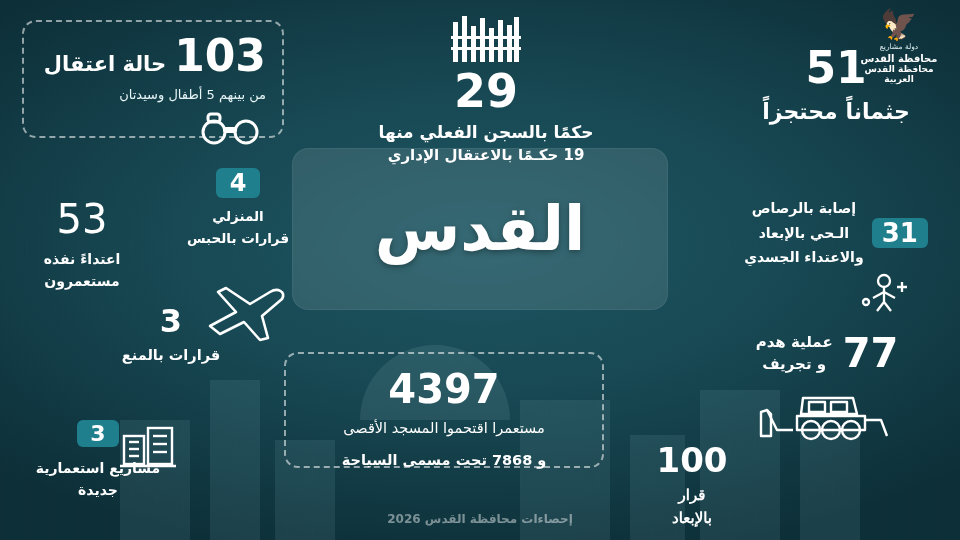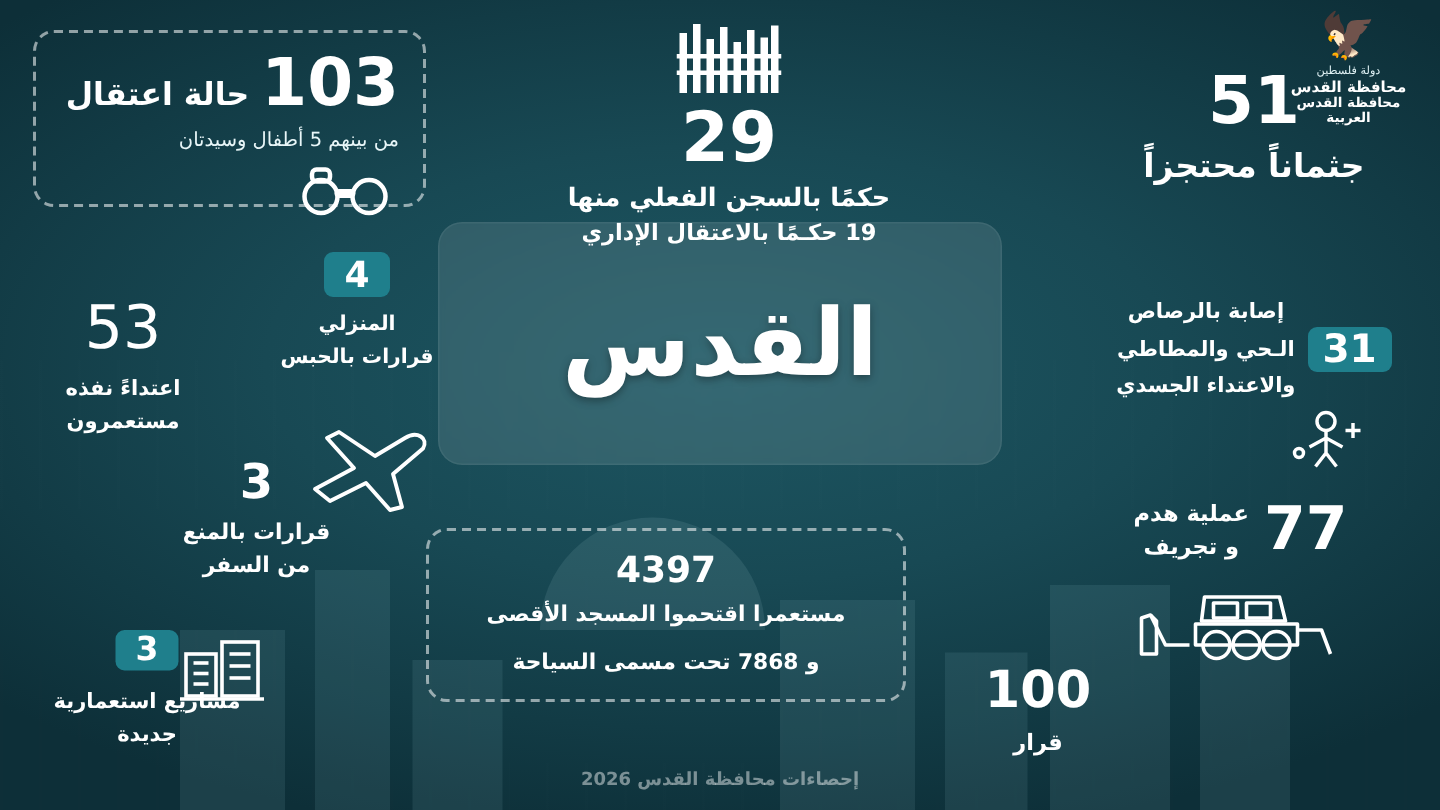--- a/index.html
+++ b/index.html
@@ -133,27 +133,27 @@
   #stat-demolitions { right: 28px; top: 330px; width: 210px; text-align: center; }
   #stat-demolitions .head { display: flex; align-items: center; justify-content: center; gap: 10px; }
   #stat-demolitions .n { font-size: 40px; font-weight: bold; }
   #stat-demolitions .l { font-size: 15px; font-weight: bold; line-height: 1.5; text-align: center; }
   #bulldozer-icon { margin-top: 4px; }
 
   #stat-aqsa {
     left: 284px; top: 352px; width: 320px; height: 116px;
     padding: 12px 10px; text-align: center;
   }
-  #stat-aqsa .n { font-size: 24px; font-weight: bold; }
-  #stat-aqsa .l1 { font-size: 14.5px; font-weight: bold; margin-top: 8px; }
+  #stat-aqsa .n { font-size: 40px; font-weight: bold; }
+  #stat-aqsa .l1 { font-size: 14.5px; font-weight: normal; margin-top: 8px; }
   #stat-aqsa .l2 { font-size: 14.5px; font-weight: bold; margin-top: 16px; }
 
   #stat-deportation { left: 622px; top: 440px; width: 140px; text-align: center; }
   #stat-deportation .n { font-size: 34px; font-weight: bold; }
-  #stat-deportation .l { margin-top: 4px; font-size: 15px; font-weight: bold; line-height: 1.5; }
+  #stat-deportation .l { margin-top: 4px; font-size: 15px; font-weight: bold; line-height: 1.5; font-family: Liberation Serif, serif; }
 
   #footer-note {
     position: absolute; left: 0; right: 0; bottom: 14px;
     text-align: center;
     font-size: 12px; font-weight: bold;
     color: rgba(255,255,255,0.45);
   }
 
   #logo { position: absolute; right: 18px; top: 10px; width: 86px; text-align: center; }
   #logo .crest { font-size: 30px; line-height: 1; color: #e9f6f8; }
@@ -175,21 +175,21 @@
     <div class="bldg" style="left:275px;width:60px;height:100px;"></div>
     <div class="bldg" style="left:520px;width:90px;height:140px;"></div>
     <div class="bldg" style="left:630px;width:55px;height:105px;"></div>
     <div class="bldg" style="left:700px;width:80px;height:150px;"></div>
     <div class="bldg" style="left:800px;width:60px;height:110px;"></div>
     <div class="vstripes"></div>
   </div>
 
   <div id="logo">
     <div class="crest">🦅</div>
-    <div class="t1">دولة فلسطين</div>
+    <div class="t1">دولة مشاريع</div>
     <div class="t2">محافظة القدس</div>
     <div class="t3">محافظة القدس العربية</div>
   </div>
 
   <div id="title-card">
     <div id="title-main">القدس</div>
   </div>
 
   <div class="stat dashed" id="stat-arrests">
     <div class="row1">
@@ -247,21 +247,20 @@
     <div class="l">
       <div>اعتداءً نفذه</div>
       <div>مستعمرون</div>
     </div>
   </div>
 
   <div class="stat" id="stat-travel-ban">
     <div class="n">3</div>
     <div class="l">
       <div>قرارات بالمنع</div>
-      <div>من السفر</div>
     </div>
   </div>
   <div id="plane-icon">
     <svg width="96" height="70" viewBox="0 0 96 70">
       <g fill="none" stroke="#ffffff" stroke-width="2.6" stroke-linejoin="round">
         <path d="M14 54 L40 40 L22 20 L30 16 L54 32 L74 20 C82 15 90 20 86 27 L66 44 L72 66 L64 68 L48 50 L24 62 Z"></path>
       </g>
     </svg>
   </div>
 
@@ -286,21 +285,21 @@
         <line x1="0" y1="42" x2="56" y2="42"></line>
       </g>
     </svg>
   </div>
 
   <div class="stat" id="stat-injuries">
     <div class="row">
       <span class="chip">31</span>
       <span class="l1">
         <div>إصابة بالرصاص</div>
-        <div>الـحي والمطاطي</div>
+        <div>الـحي بالإبعاد</div>
         <div>والاعتداء الجسدي</div>
       </span>
     </div>
     <div id="injury-icon" style="text-align:right;padding-right:30px;">
       <svg width="56" height="40" viewBox="0 0 56 40">
         <g fill="none" stroke="#ffffff" stroke-width="2.3">
           <circle cx="26" cy="9" r="6"></circle>
           <path d="M26 16 L26 30 M26 20 L15 26 M26 20 L37 26 M26 30 L19 39 M26 30 L33 39"></path>
           <path d="M44 10 L44 20 M39 15 L49 15"></path>
           <circle cx="8" cy="30" r="3"></circle>
@@ -338,18 +337,19 @@
   <div class="stat dashed" id="stat-aqsa">
     <div class="n">4397</div>
     <div class="l1">مستعمرا اقتحموا المسجد الأقصى</div>
     <div class="l2">و 7868 تحت مسمى السياحة</div>
   </div>
 
   <div class="stat" id="stat-deportation">
     <div class="n">100</div>
     <div class="l">
       <div>قرار</div>
+      <div>بالإبعاد</div>
     </div>
   </div>
 
   <div id="footer-note">إحصاءات محافظة القدس 2026</div>
 
 </div>
 
 </body></html>

